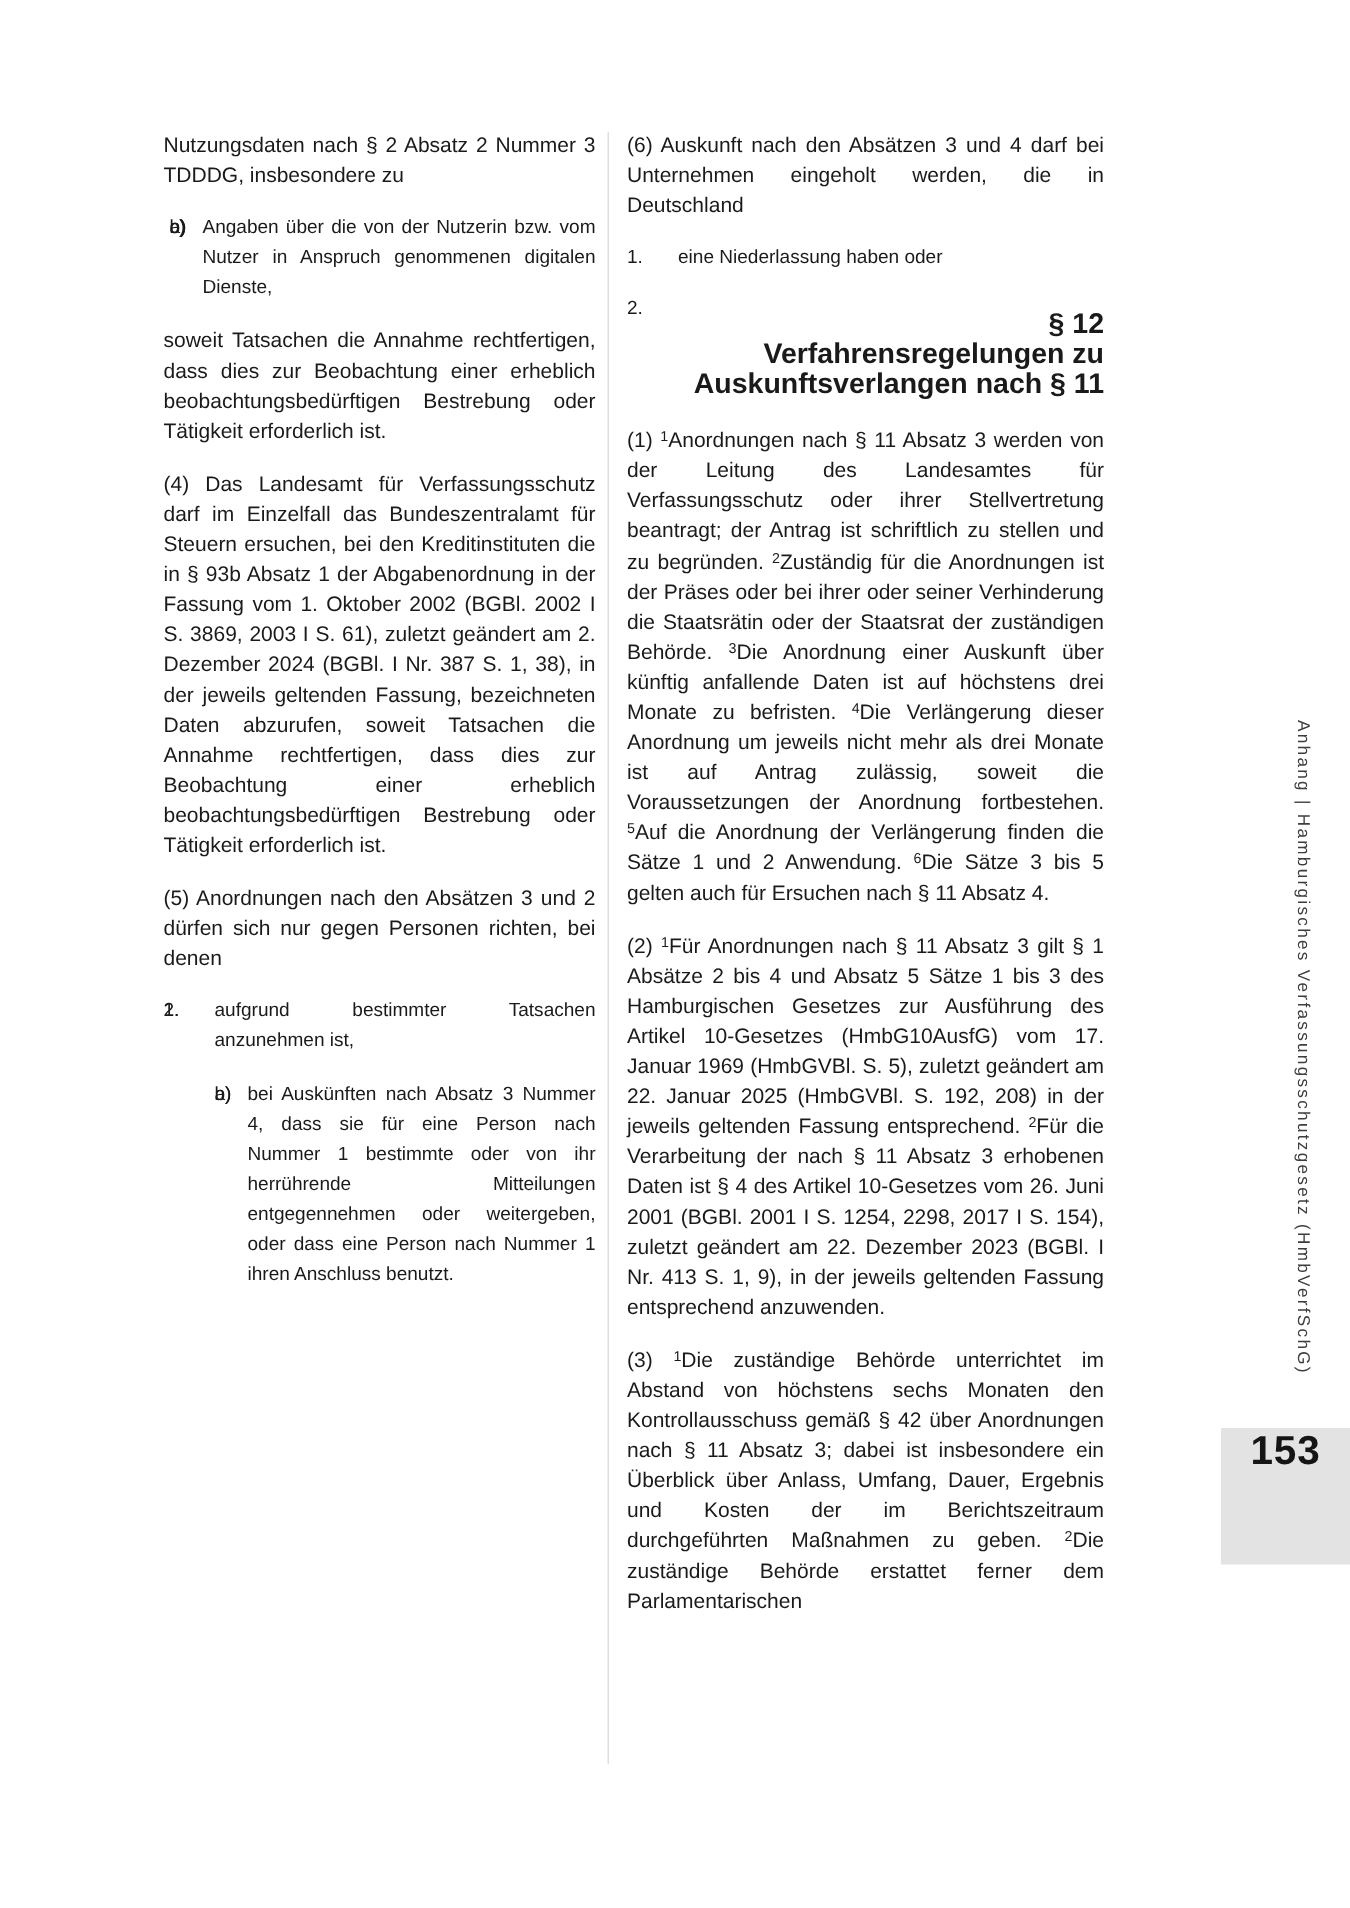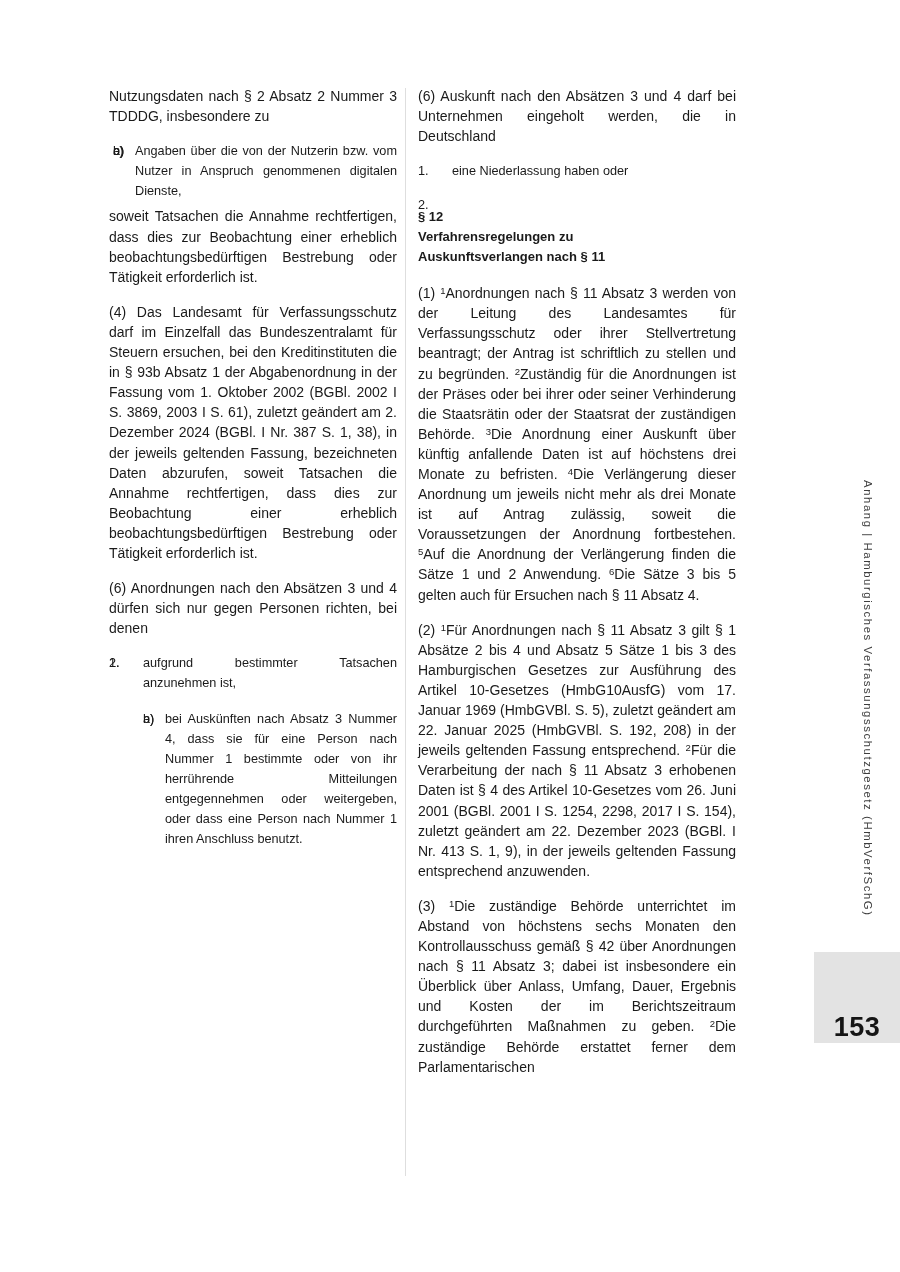--- a/index.html
+++ b/index.html
@@ -93,23 +93,23 @@
 
   .mk {
     font-size: 12.7px;
     line-height: 20.1px;
     white-space: nowrap;
   }
 
   
   .sec-heading {
     margin: 26px 0 17px 0;
-    text-align: left;
+    text-align: right;
     font-weight: bold;
-    font-size: 13px;
+    font-size: 19px;
     line-height: 19.6px;
   }
   .sec-heading .sec-no { display: block; }
   .sec-heading .sec-title { display: block; }
 
   
   .running-head {
     position: absolute;
     left: 830px;
     top: 480px;
@@ -124,21 +124,21 @@
 
   
   .page-number-box {
     position: absolute;
     left: 814px;
     top: 952px;
     width: 86px;
     height: 91px;
     background: #e3e3e3;
     display: flex;
-    align-items: flex-end;
+    align-items: flex-start;
     justify-content: center;
   }
   .page-number-box .num {
     font-size: 27px;
     font-weight: bold;
     color: #151515;
     letter-spacing: 0.5px;
   }
 </style>
 </head>
@@ -160,25 +160,25 @@
         </li>
         <li>
           <span class="mk">b)</span>
         </li>
         <li>
           <span class="mk">c)</span>
           <span>Angaben über die von der Nutzerin bzw. vom Nutzer in Anspruch genommenen digitalen Dienste,</span>
         </li>
       </ul>
 
-      <p class="para" style="margin-top:5px;">soweit Tatsachen die Annahme rechtfertigen, dass dies zur Beobachtung einer erheblich beobachtungsbedürftigen Bestrebung oder Tätigkeit erforderlich ist.</p>
+      <p class="para" style="margin-top:15px;">soweit Tatsachen die Annahme rechtfertigen, dass dies zur Beobachtung einer erheblich beobachtungsbedürftigen Bestrebung oder Tätigkeit erforderlich ist.</p>
 
       <p class="para">(4) Das Landesamt für Verfassungsschutz darf im Einzelfall das Bundeszentralamt für Steuern ersuchen, bei den Kreditinstituten die in § 93b Absatz 1 der Abgabenordnung in der Fassung vom 1. Oktober 2002 (BGBl. 2002 I S. 3869, 2003 I S. 61), zuletzt geändert am 2. Dezember 2024 (BGBl. I Nr. 387 S. 1, 38), in der jeweils geltenden Fassung, bezeichneten Daten abzurufen, soweit Tatsachen die Annahme rechtfertigen, dass dies zur Beobachtung einer erheblich beobachtungsbedürftigen Bestrebung oder Tätigkeit erforderlich ist.</p>
 
-      <p class="para">(6) Anordnungen nach den Absätzen 3 und 4 dürfen sich nur gegen Personen richten, bei denen</p>
+      <p class="para">(5) Anordnungen nach den Absätzen 3 und 2 dürfen sich nur gegen Personen richten, bei denen</p>
 
       <ul class="lvl num">
         <li>
           <span class="mk">1.</span>
         </li>
         <li>
           <span class="mk">2.</span>
           <span>aufgrund bestimmter Tatsachen anzunehmen ist,</span>
           <ul class="lvl alpha">
             <li>

